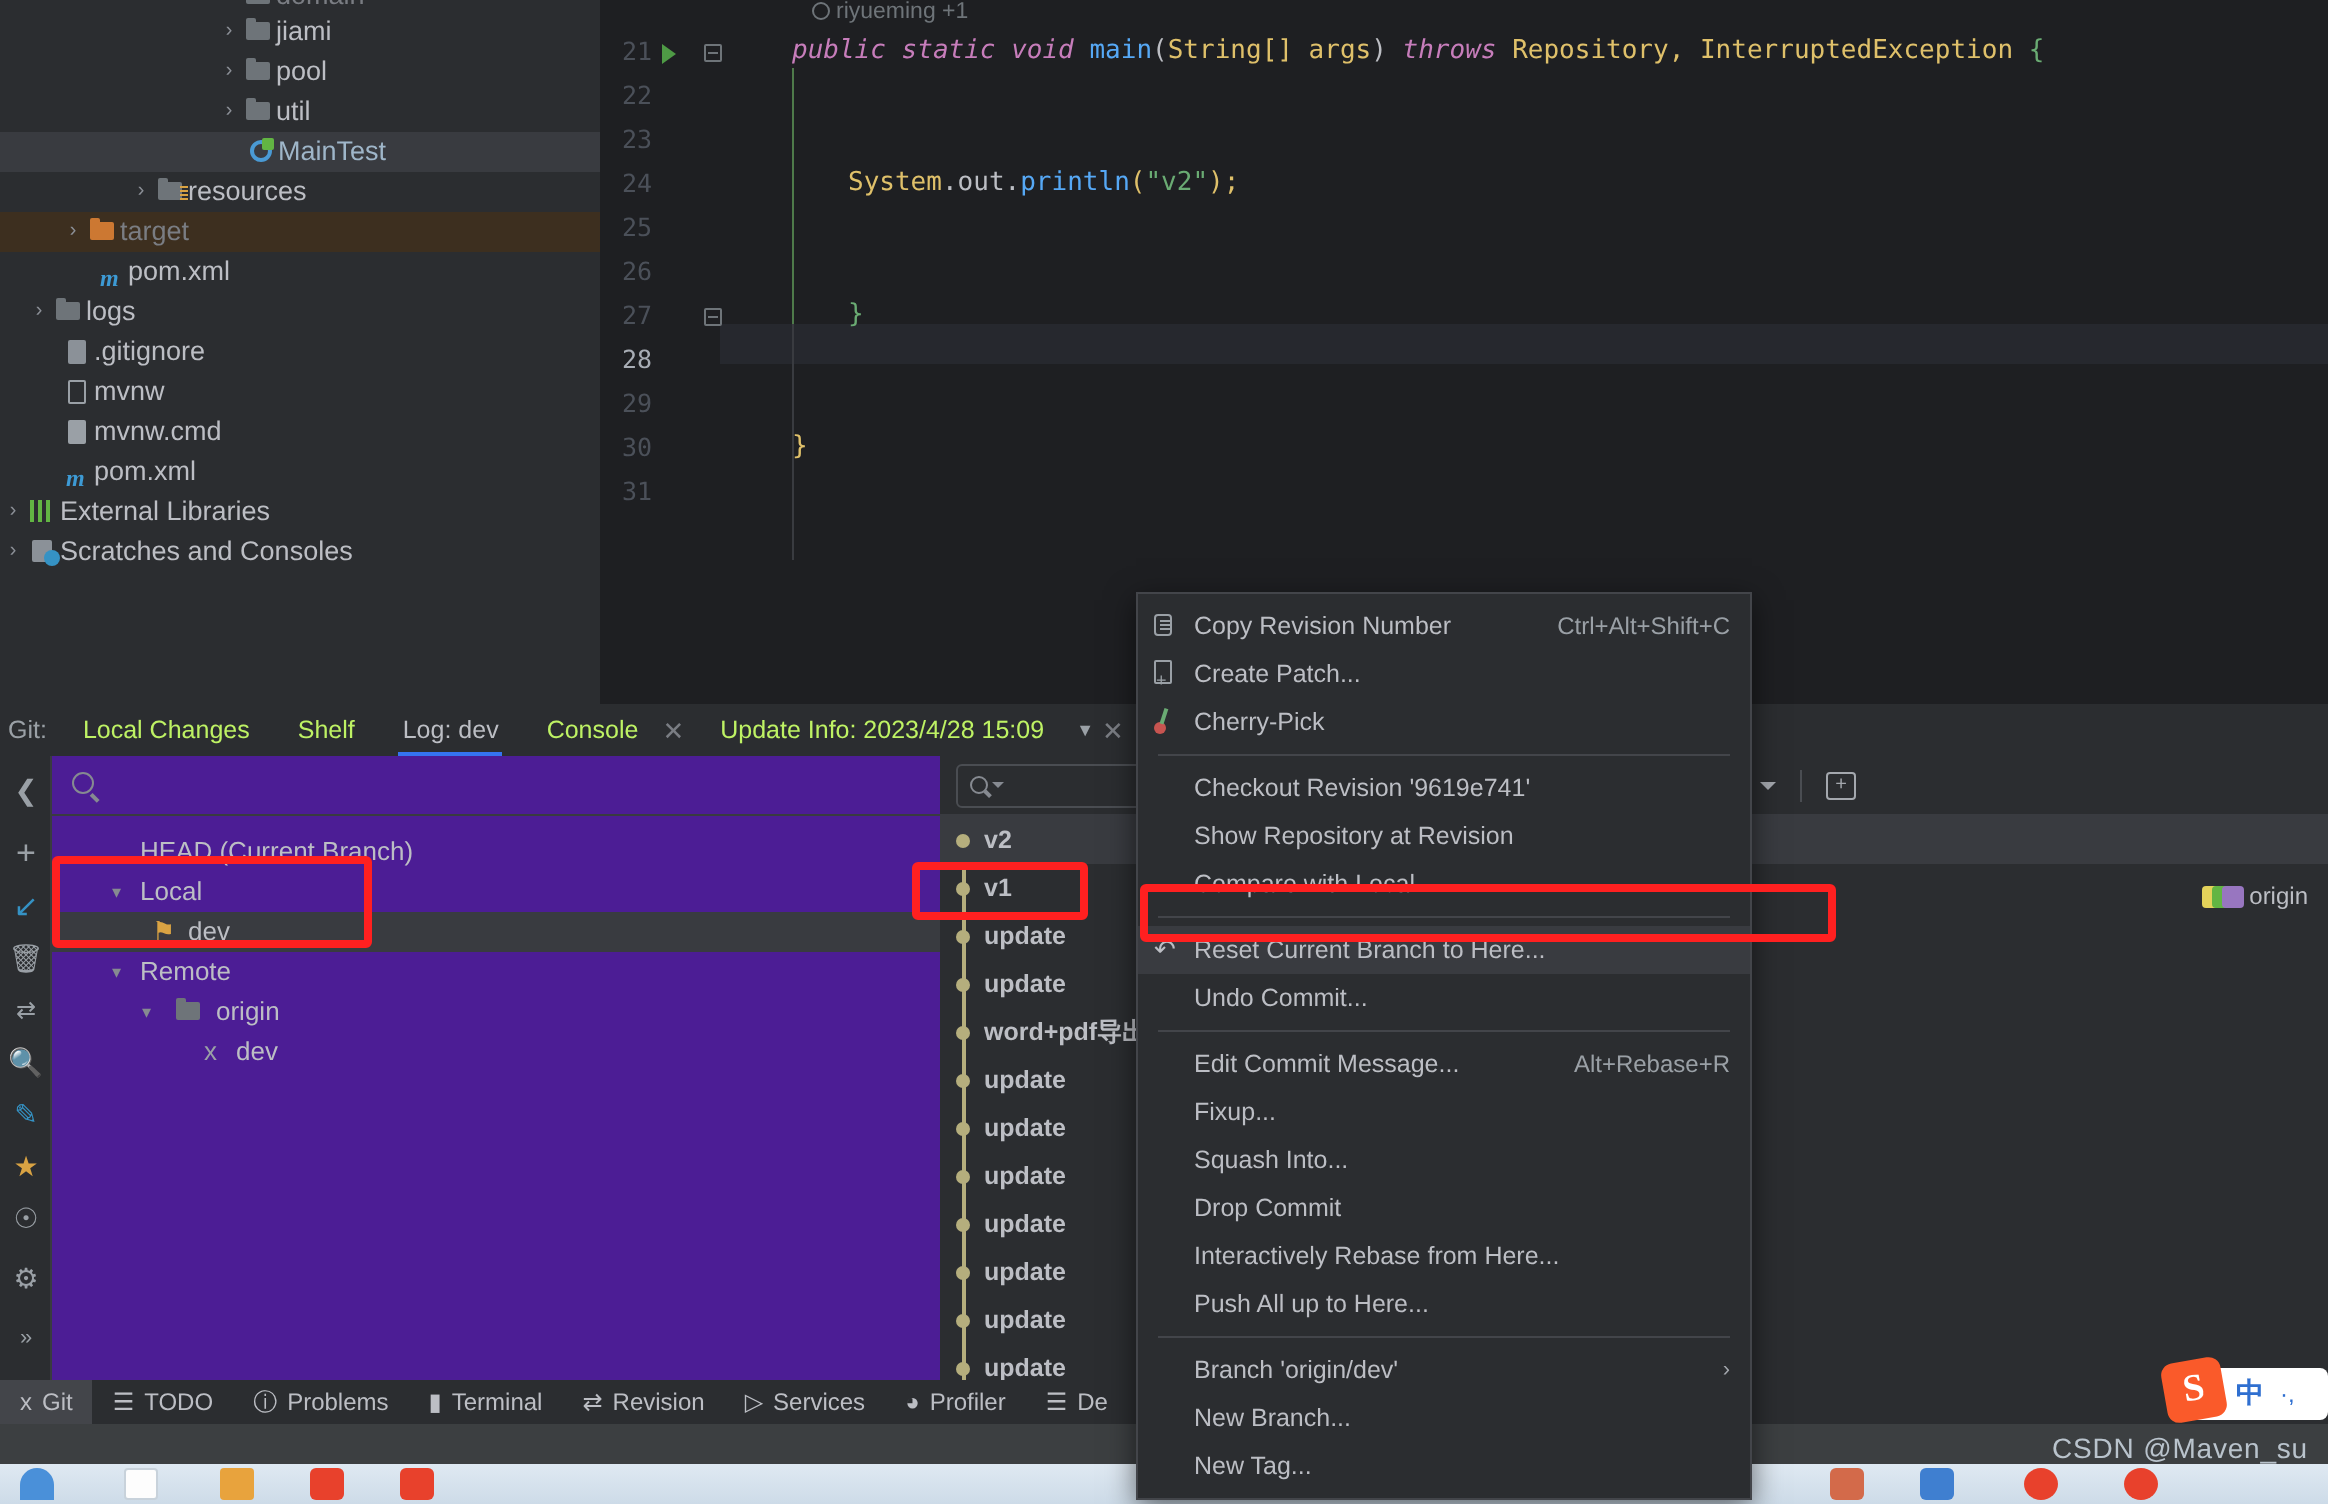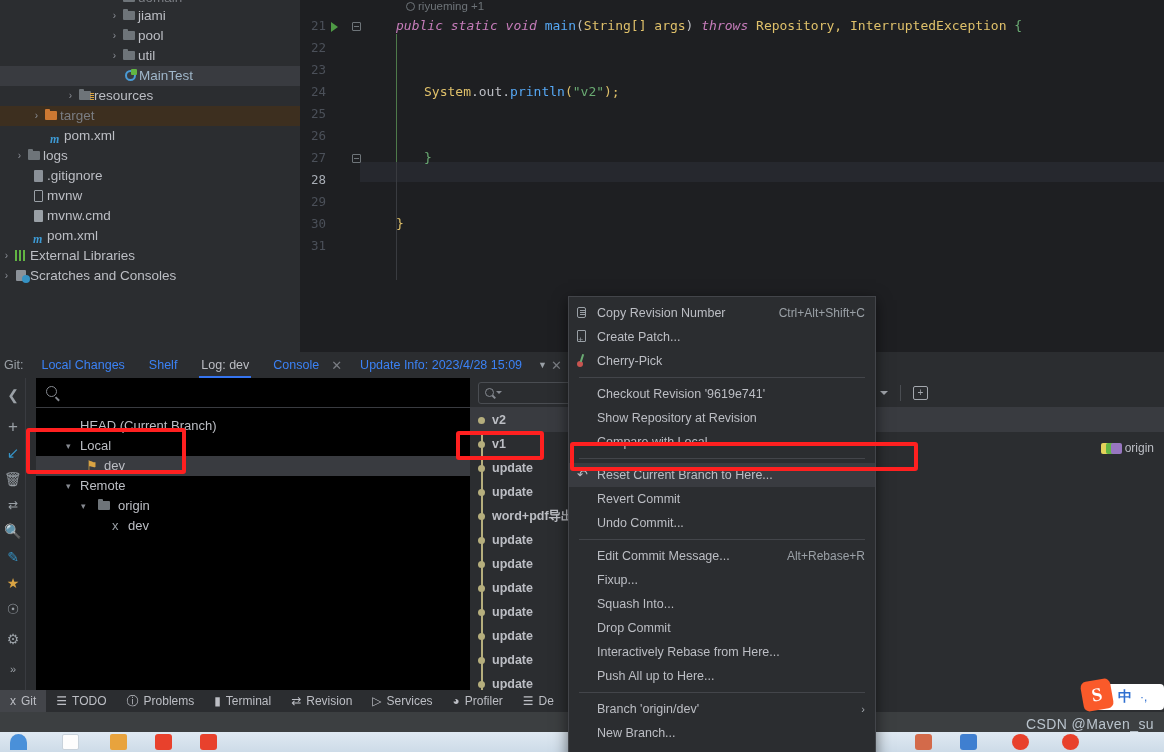--- a/index.html
+++ b/index.html
@@ -88,34 +88,34 @@
   .k-str { color:#6aab73; }
   .k-pl { color:#bcbec4; }
   .k-brace { color:#dfc06a; }
   .k-green { color:#6aab73; }
 
   
   .git-window { position:absolute; left:0; top:352px; width:1164px; height:338px; background:#2b2d30; }
   .git-tabs { position:absolute; left:0; top:0; width:1164px; height:26px;
     background:#2b2d30; display:flex; align-items:center; font-size:12.5px; color:#bcbec4; }
   .gt-label { padding:0 6px 0 4px; color:#9aa0a6; }
-  .gt-tab { padding:0 12px; height:26px; line-height:26px; position:relative; color:#3b82f6; cursor:default;}
+  .gt-tab { padding:0 12px; height:26px; line-height:26px; position:relative; color:#bef264; cursor:default;}
   .gt-tab.active { color:#bcbec4; }
   .gt-tab.active:after { content:""; position:absolute; left:10px; right:10px; bottom:0;
      height:2px; background:#3574f0; }
   .gt-x { color:#7a7d83; font-size:13px; margin-left:-6px; padding:0 6px; }
   .gt-caret { color:#9aa0a6; font-size:9px; padding:0 4px; }
 
   .git-left-rail { position:absolute; left:0; top:26px; width:26px; height:312px;
       background:#2b2d30; border-right:1px solid #393b40; }
   .rail-ico { position:absolute; left:0; width:26px; height:26px; display:flex;
       align-items:center; justify-content:center; color:#9aa0a6; font-size:14px; }
 
-  .git-branches { position:absolute; left:36px; top:26px; width:444px; height:312px;
-      background:#000000; }
+  .git-branches { position:absolute; left:26px; top:26px; width:444px; height:312px;
+      background:#4c1d95; }
   .gb-search { position:absolute; left:0; top:0; width:444px; height:30px; border-bottom:1px solid #393b40; }
   .gb-search .sicon { position:absolute; left:10px; top:8px; width:11px; height:11px;
       border:1.5px solid #868a91; border-radius:50%; }
   .gb-search .sicon:after { content:""; position:absolute; right:-4px; bottom:-3px; width:5px;
       height:1.5px; background:#868a91; transform:rotate(45deg); }
   .gb-row { position:absolute; left:0; width:444px; height:20px; line-height:20px;
       font-size:13px; color:#bcbec4; white-space:nowrap; }
   .gb-row.sel { background:#393b40; }
   .gb-chev { position:absolute; font-size:9px; color:#868a91; }
 
@@ -588,23 +588,20 @@
     </div>
     <div class="cm-item">
       <span>Compare with Local</span>
     </div>
     <div class="cm-sep"></div>
     <div class="cm-item hl">
       <span class="cm-ico ico-reset">↶</span>
       <span>Reset Current Branch to Here...</span>
     </div>
     <div class="cm-item">
-      <span>Revert Commit</span>
-    </div>
-    <div class="cm-item">
       <span>Undo Commit...</span>
     </div>
     <div class="cm-sep"></div>
     <div class="cm-item">
       <span>Edit Commit Message...</span>
       <span class="cm-shortcut">Alt+Rebase+R</span>
     </div>
     <div class="cm-item">
       <span>Fixup...</span>
     </div>

